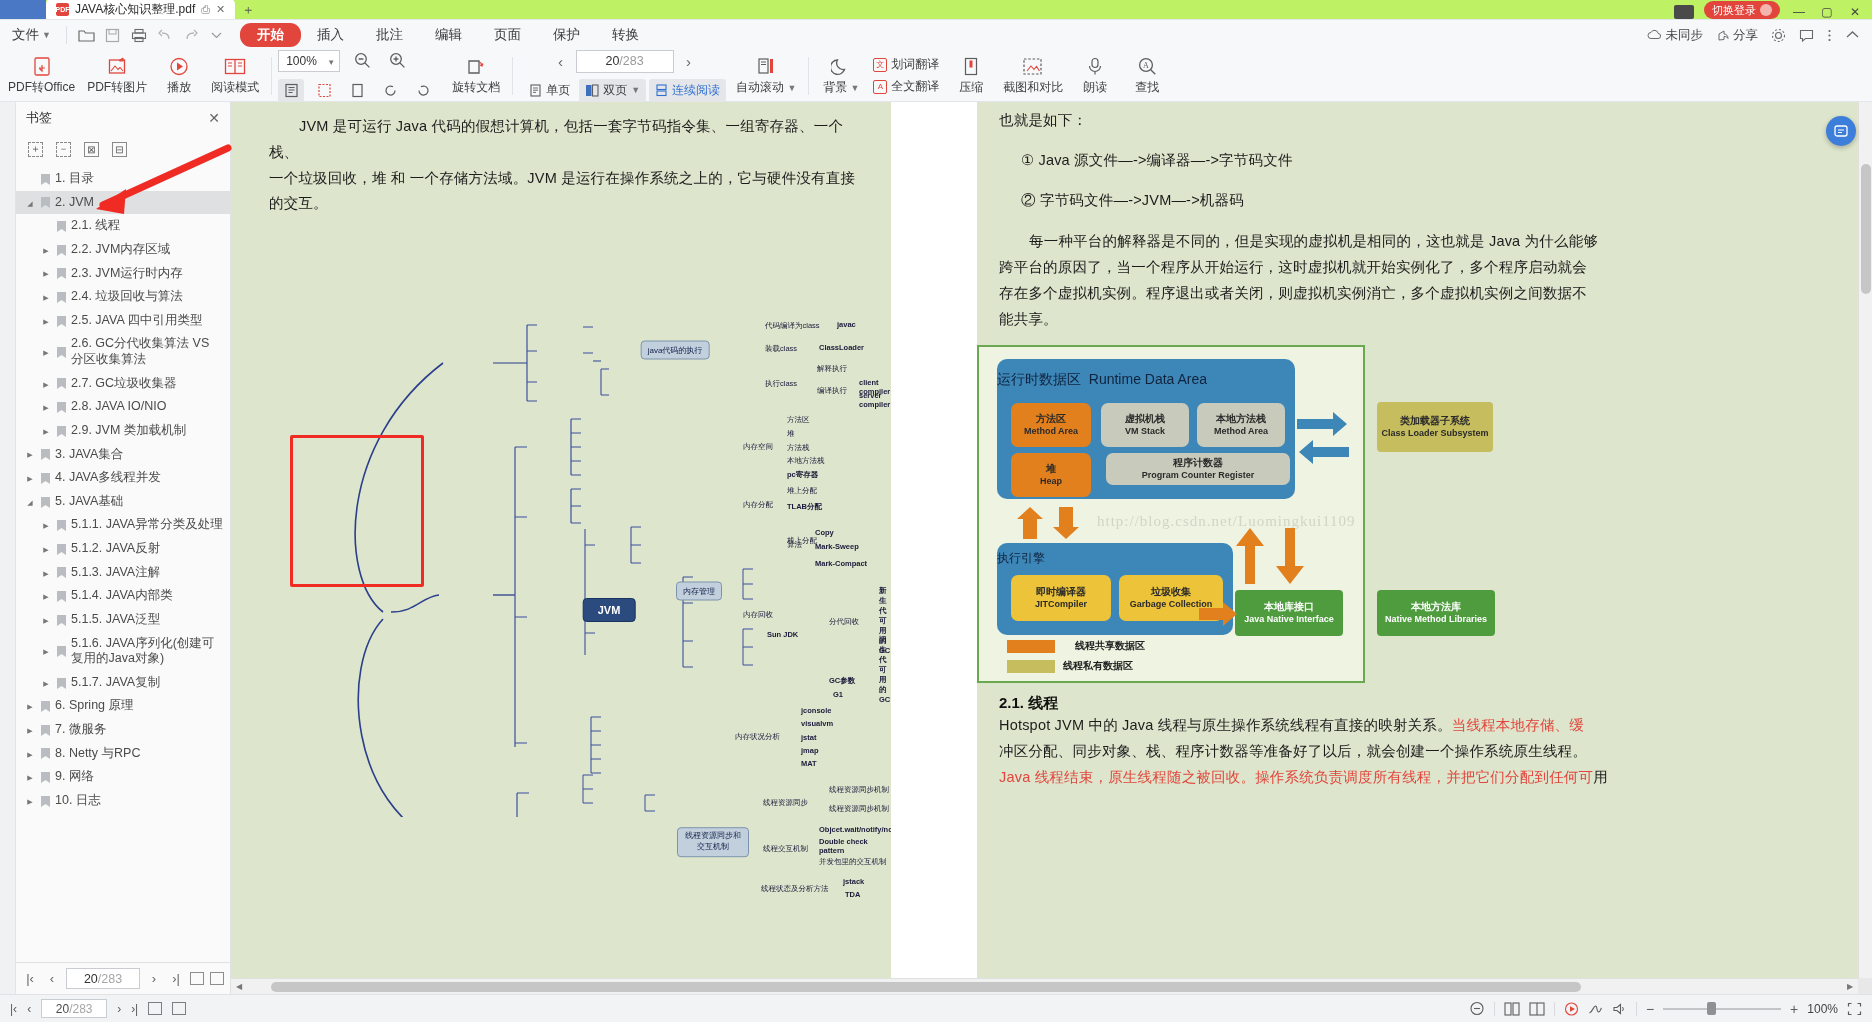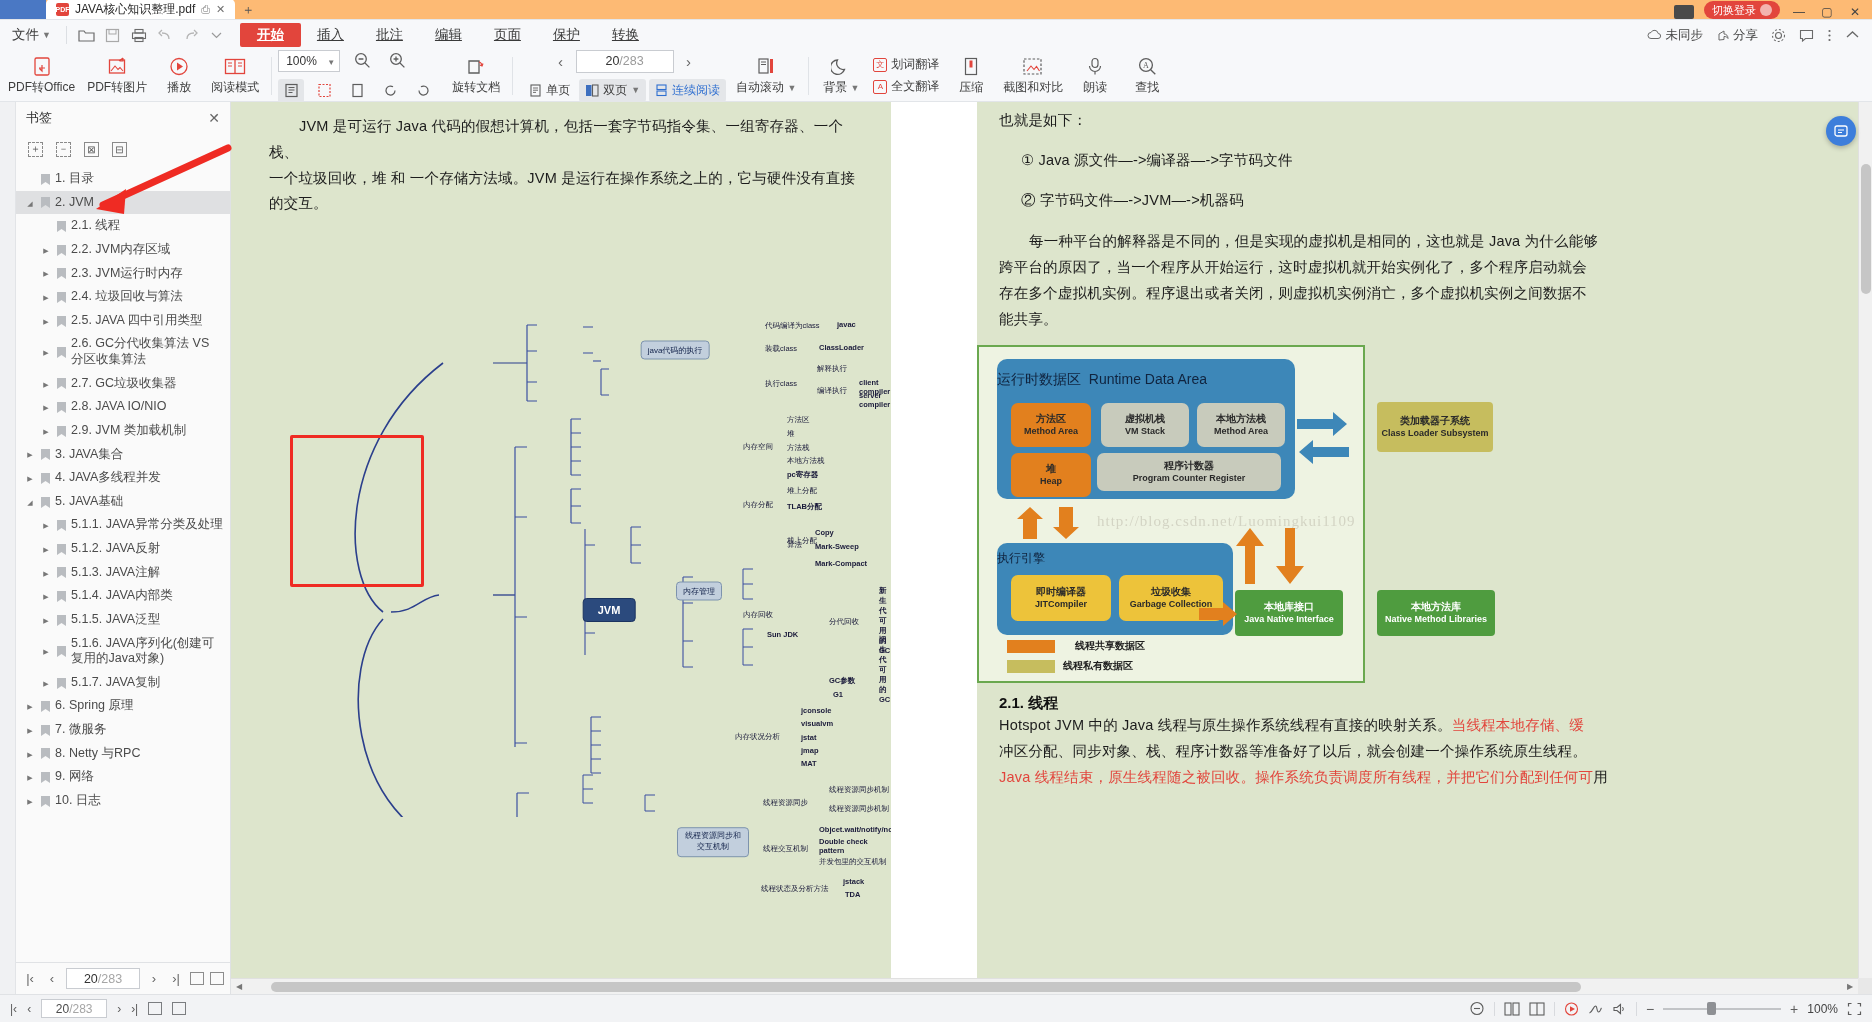--- a/index.html
+++ b/index.html
@@ -6,21 +6,21 @@
   html,body{
     width:1872px; height:1022px; overflow:hidden;
     font-family:"Liberation Sans", sans-serif;
     background:#ffffff; color:#333;
     -webkit-font-smoothing:antialiased;
   }
   .app{ position:relative; width:1872px; height:1022px; display:flex; flex-direction:column; }
 
   
   .titlebar{
-    height:20px; background:#fdba74; display:flex; align-items:flex-end;
+    height:20px; background:#bef264; display:flex; align-items:flex-end;
     border-bottom:1px solid #e3e6ea; position:relative; flex:none;justify-content:space-between;
   }
   .tb-left{ width:46px; height:20px; background:#4a78c4; }
   .tab{
     display:flex; align-items:center; gap:6px; height:20px;
     background:#fff; padding:0 10px; border-top-left-radius:5px;
     border-top-right-radius:5px; font-size:12px; color:#2a2a2a; white-space:nowrap;
   }
   .pdf-badge{
     width:13px; height:13px; background:#e2453c; border-radius:2px; color:#fff;
@@ -41,21 +41,21 @@
   .ribbon-tabs{
     height:30px; background:#f7f8fa; display:flex; align-items:center;
     padding-left:4px; flex:none; position:relative;
   }
   .menu-file{ display:flex; align-items:center; gap:3px; font-size:13.5px; color:#3d3d3d; padding:0 8px; }
   .chev{ font-size:9px; color:#777; }
   .vsep{ width:1px; height:18px; background:#dcdfe3; margin:0 7px; }
   .qicon{ width:26px; height:24px; display:flex;align-items:center;justify-content:center; color:#6b6b6b; }
   .qicon svg{ display:block; }
   .tabs-group{ display:flex; align-items:center; gap:0px; margin-left:10px; }
-  .rtab{ font-size:13.5px; color:#3a3a3a; padding:3px 16px; border-radius:2px; white-space:nowrap;text-decoration:underline;}
+  .rtab{ font-size:13.5px; color:#3a3a3a; padding:3px 16px; border-radius:11px; white-space:nowrap;}
   .rtab.active{ background:#e2453c; color:#fff; font-weight:bold; padding:3px 17px;}
   .ribbon-right{ margin-left:auto; display:flex; align-items:center; gap:13px; padding-right:12px; font-size:12.5px; color:#444;}
   .rr-item{ display:flex; align-items:center; gap:4px; }
 
   
   .ribbon{
     height:52px; background:#f7f8fa; border-bottom:1px solid #e2e5e9;
     display:flex; align-items:center; padding-left:2px; flex:none; position:relative;
   }
   .tool{
@@ -884,21 +884,21 @@
                 <span class="ce" style="font-size:9px;">VM Stack</span>
               </div>
               <div class="cell gray" style="left:218px;top:56px;width:88px;height:44px;">
                 <span class="cn" style="font-size:10px;">本地方法栈</span>
                 <span class="ce" style="font-size:9px;">Method Area</span>
               </div>
               <div class="cell orange" style="left:32px;top:106px;width:80px;height:44px;">
                 <span class="cn" style="font-size:10px;">堆</span>
                 <span class="ce" style="font-size:9px;">Heap</span>
               </div>
-              <div class="cell gray" style="left:118px;top:106px;width:184px;height:38px;">
+              <div class="cell gray" style="left:127px;top:106px;width:184px;height:32px;">
                 <span class="cn" style="font-size:10px;">程序计数器</span>
                 <span class="ce" style="font-size:9px;">Program Counter Register</span>
               </div>
 
               <div class="cell olive" style="left:326px;top:62px;width:0;height:0;"></div>
 
               <svg style="position:absolute;left:316px;top:62px;" width="78" height="62">
                 <path d="M2 10h36l0-7 14 12-14 12 0-7H2z" fill="#3d87b8"></path>
                 <path d="M54 38h-36l0-7-14 12 14 12 0-7h36z" fill="#3d87b8"></path>
               </svg>

